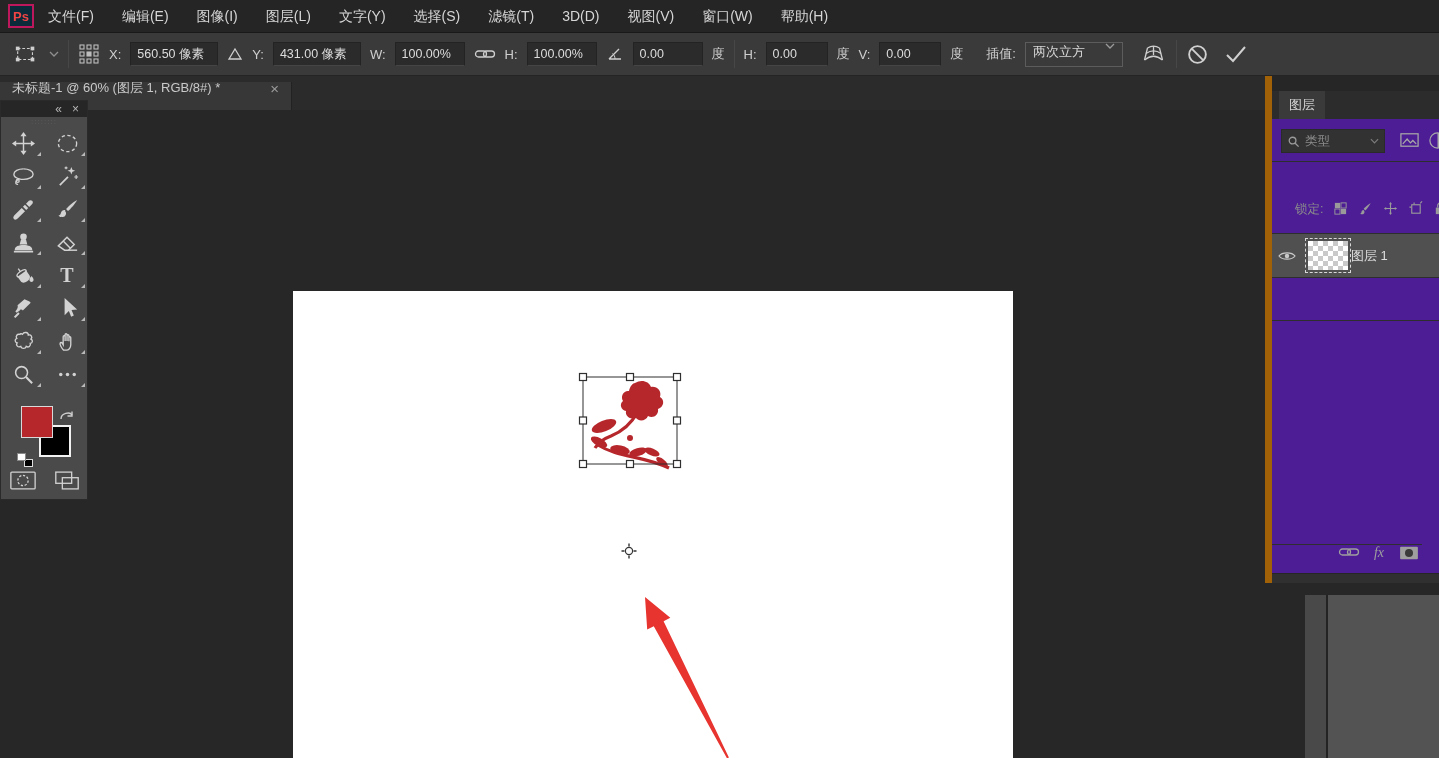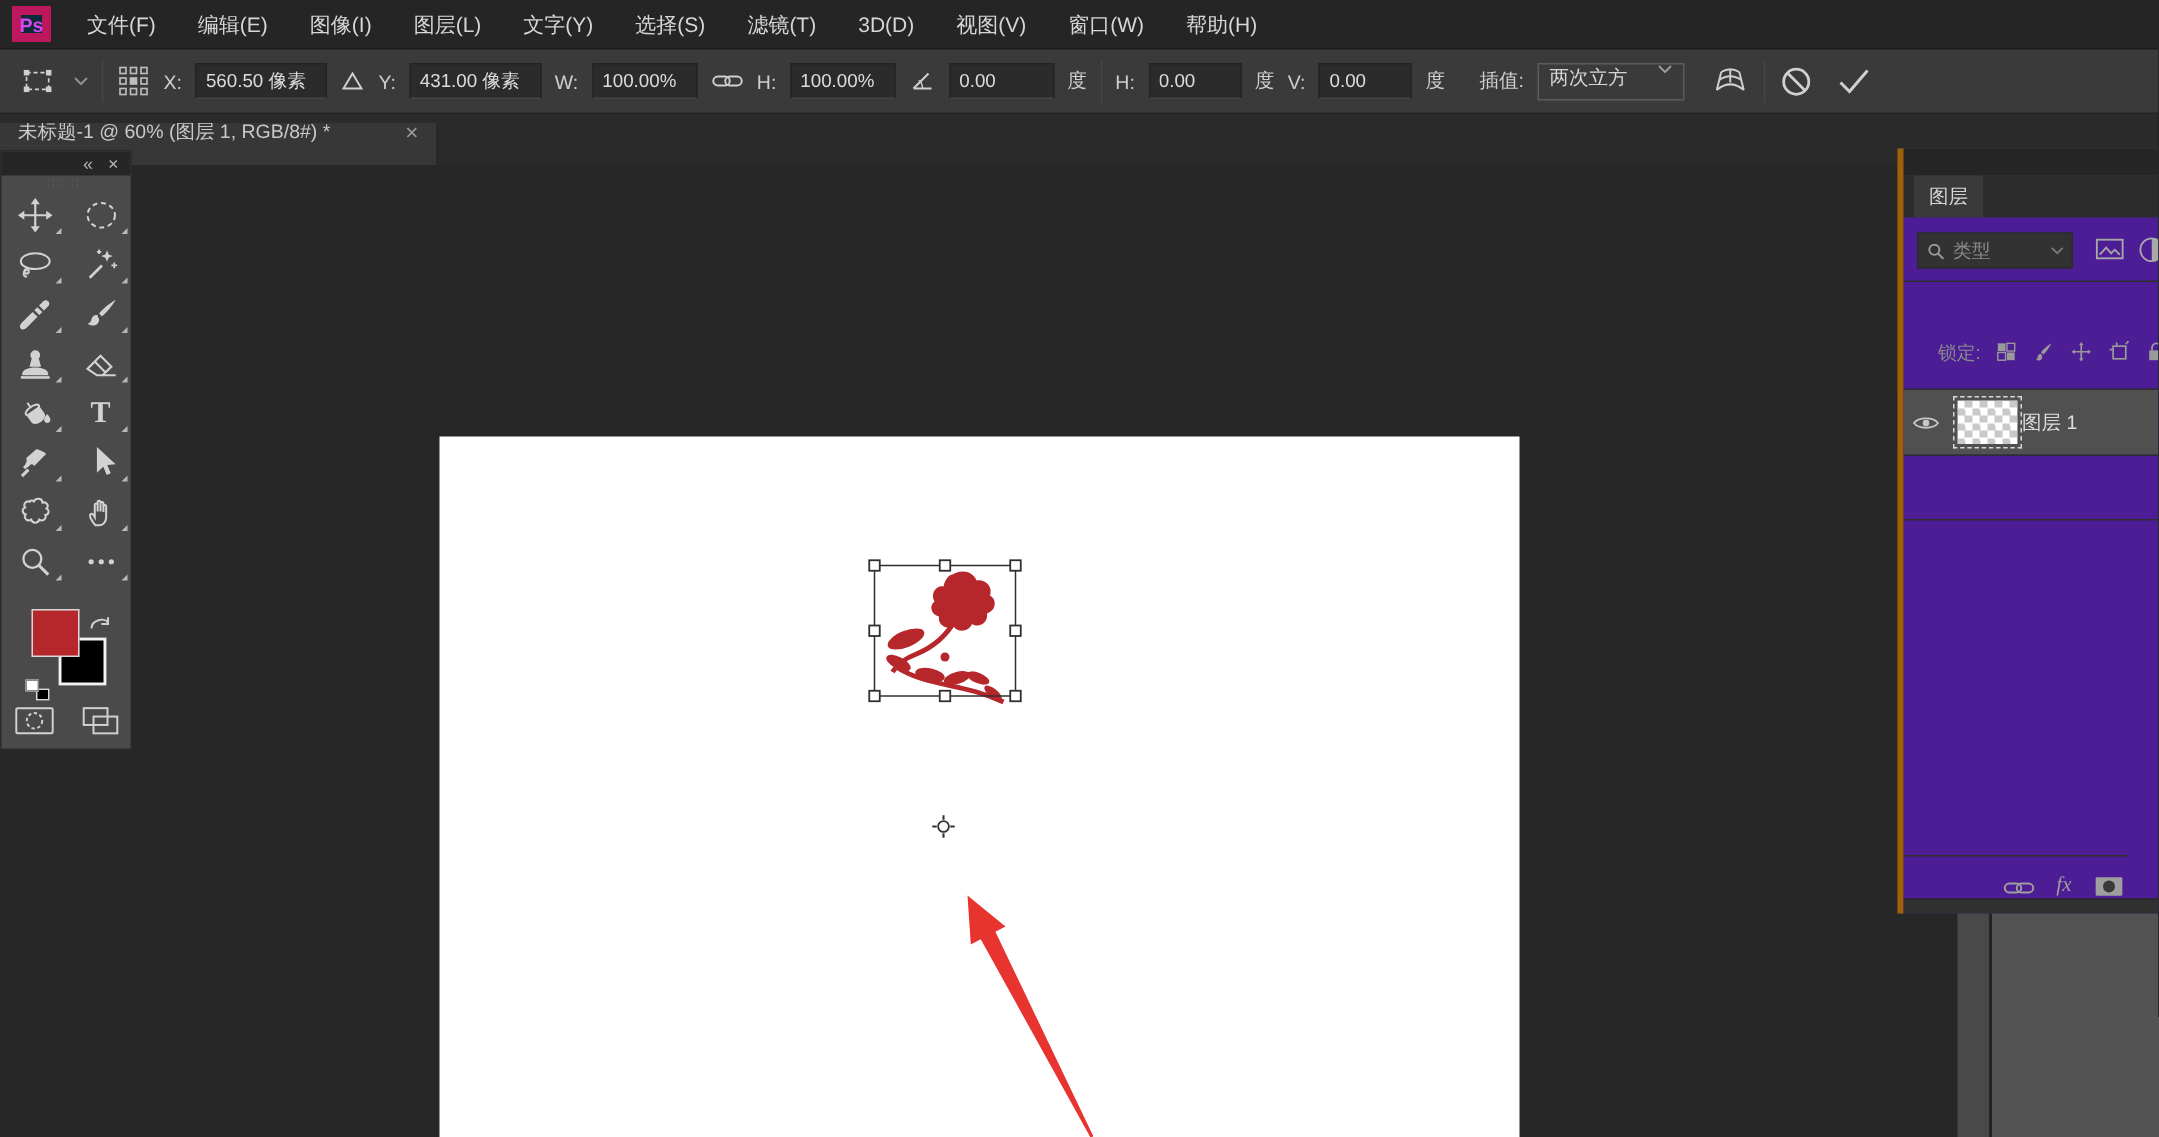--- a/index.html
+++ b/index.html
@@ -3,22 +3,22 @@
 <meta charset="utf-8">
 <style>
   * { box-sizing: border-box; margin: 0; padding: 0; }
   html,body { width:1439px; height:758px; overflow:hidden; background:#272727;
     font-family:"Liberation Sans","DejaVu Sans",sans-serif; }
   .app { position:relative; width:1439px; height:758px; background:#272727; overflow:hidden; }
 
   
   .menu-bar { position:absolute; left:0; top:0; width:1439px; height:33px; background:#252525;
     border-bottom:1px solid #191919; display:flex; align-items:center; z-index:30; }
-  .ps-logo { width:26px; height:24px; margin:0 10px 0 8px; background:#0b2a3a; border:6px solid #be185d;
-    color:#d946ef; font-weight:bold; font-size:13px; display:flex; align-items:center; justify-content:center; }
+  .ps-logo { width:26px; height:24px; margin:0 0 0 8px; background:#0b2a3a; border:2px solid #be185d;
+    color:#ef4444; font-weight:bold; font-size:13px; display:flex; align-items:center; justify-content:center; }
   .menu-item { color:#d6d6d6; font-size:14px; padding:0 14px; line-height:33px; cursor:default; }
 
   
   .options-bar { position:absolute; left:0; top:33px; width:1439px; height:43px; background:#3a3a3a;
     border-bottom:1px solid #242424; display:flex; align-items:center; gap:9px; padding-left:12px; z-index:30; }
   .opt-label { color:#cfcfcf; font-size:13px; white-space:nowrap; }
   .opt-field { height:24px; background:#2b2b2b; border:1px solid #232323; border-bottom-color:#454545;
     color:#dcdcdc; font-size:12.5px; padding:0 6px; overflow:hidden; white-space:nowrap;
     font-family:"Liberation Sans","DejaVu Sans",sans-serif; }
   .w-88{width:88px}.w-70{width:70px}.w-62{width:62px}
@@ -55,22 +55,22 @@
   .swatches { position:absolute; left:0; top:300px; width:88px; height:68px; }
   .swatch-fg { position:absolute; left:20px; top:5px; width:32px; height:32px; border:1px solid #d9d9d9; }
   .swatch-bg { position:absolute; left:38px; top:24px; width:32px; height:32px; background:#000; border:2px solid #f2f2f2; }
   .swap-icon { position:absolute; left:57px; top:6px; }
   .mini-colors { position:absolute; left:16px; top:52px; width:16px; height:14px; }
   .mini-colors .b { position:absolute; right:0; bottom:0; width:9px; height:8px; background:#000; border:1px solid #ddd; }
   .mini-colors .w { position:absolute; left:0; top:0; width:9px; height:8px; background:#fff; border:1px solid #888; }
   .toolbar-bottom { position:absolute; left:0; top:368px; width:88px; display:flex; justify-content:space-around; align-items:center; }
 
   
-  .dock { position:absolute; left:1265px; top:99px; width:174px; height:510px; background:#3a3a3a;
-    border-left:4px solid #a16207; z-index:20; overflow:hidden; }
+  .dock { position:absolute; left:1265px; top:73px; width:174px; height:510px; background:#3a3a3a;
+    border-left:7px solid #a16207; z-index:20; overflow:hidden; }
   .dock-top { position:absolute; left:0; top:0; width:174px; height:18px; background:#262626; }
   .dock-tabstrip { position:absolute; left:0; top:18px; width:174px; height:28px; background:#2c2c2c; }
   .panel-tab { position:absolute; left:7px; top:0; width:46px; height:28px; background:#3a3a3a;
     color:#d6d6d6; font-size:13px; display:flex; align-items:center; justify-content:center; }
   .panel-body { position:absolute; left:0; top:46px; width:174px; height:464px; background:#4c1d95; }
   .filter-row { position:absolute; left:0; top:10px; width:174px; height:26px; }
   .filter-box { position:absolute; left:9px; top:0; width:104px; height:24px; background:#323232;
     border:1px solid #2a2a2a; display:flex; align-items:center; gap:5px; padding:0 5px; color:#8b8b8b; font-size:12.5px; }
   .filter-box .chev { margin-left:auto; }
   .panel-icon-btn { position:absolute; top:2px; display:flex; align-items:center; justify-content:center; }
@@ -85,21 +85,21 @@
   .lock-label { color:#8b8b8b; font-size:12.5px; }
   .layer-row { position:absolute; left:0; width:174px; height:43px; display:flex; align-items:center; }
   .layer-row.selected { background:#505050; }
   .eye-box { width:30px; display:flex; justify-content:center; }
   .thumb-wrap { width:46px; height:35px; margin-left:3px; position:relative; display:flex; align-items:center; justify-content:center; }
   .thumb-wrap.bracketed { outline:1px dashed #d8d8d8; outline-offset:-1px; }
   .checker { width:40px; height:29px; background:repeating-conic-gradient(#c9c9c9 0% 25%, #ffffff 0% 50%); background-size:10px 10px; }
   .thumb-white { width:40px; height:32px; background:#ffffff; border:1px solid #ececec; margin-left:6px; }
   .layer-name { color:#dedede; font-size:13px; }
   .panel-footer { position:absolute; left:0; top:425px; width:150px; height:29px; border-top:1px solid #2f2f2f;
-    display:flex; align-items:flex-end; justify-content:flex-end; gap:14px; padding-right:2px; }
+    display:flex; align-items:flex-start; justify-content:flex-end; gap:14px; padding-right:2px; }
   .fx-label { color:#9f9f9f; font-size:14px; font-style:italic; font-family:"Liberation Serif","DejaVu Serif",serif; }
   .panel-edge { position:absolute; left:0; top:454px; width:174px; height:10px; background:#303030; border-top:1px solid #262626; }
 
   
   .br-strip  { position:absolute; left:1305px; top:595px; width:21px; height:163px; background:#494949; z-index:6; }
   .br-line   { position:absolute; left:1326px; top:595px; width:2px;  height:163px; background:#232323; z-index:6; }
   .br-column { position:absolute; left:1328px; top:595px; width:111px; height:163px; background:#535353; z-index:6; }
 
   svg { display:block; }
 </style>

